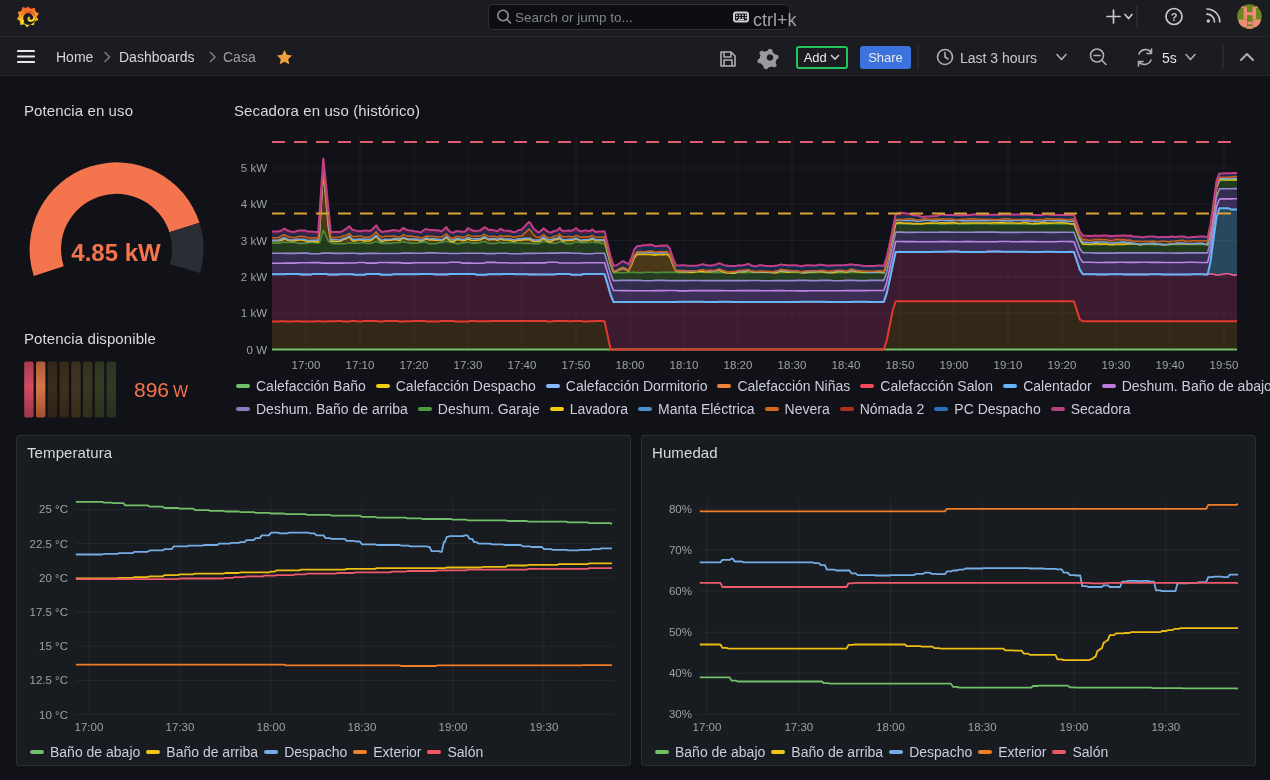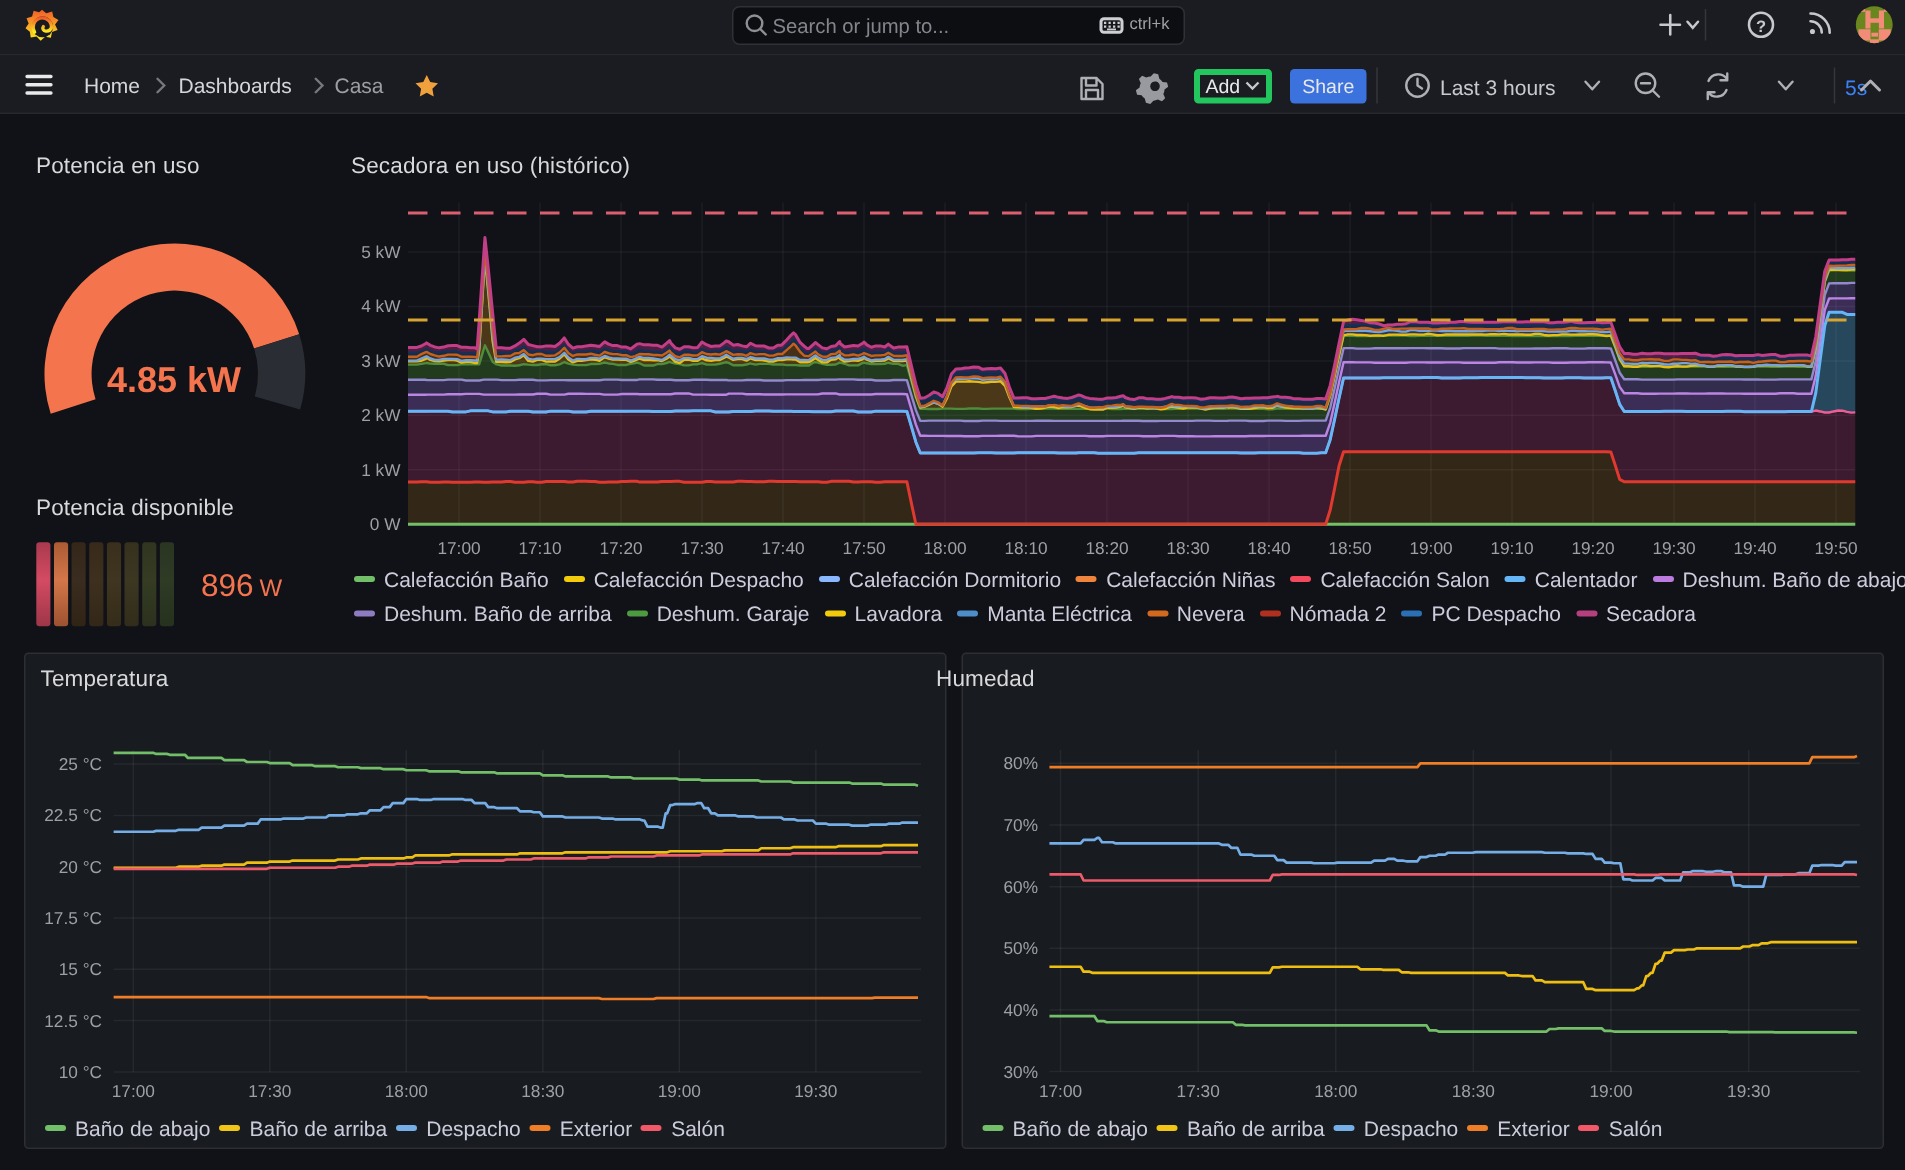--- a/index.html
+++ b/index.html
@@ -1,55 +1,55 @@
 <!DOCTYPE html>
 <html><head><meta charset="utf-8">
 <style>
 * { margin:0; padding:0; box-sizing:border-box; }
 html,body { width:1270px; height:780px; background:#111217; font-family:"Liberation Sans",sans-serif; overflow:hidden; }
 .abs { position:absolute; }
 #nav { position:absolute; left:0; top:0; width:1270px; height:37px; background:#1b1c21; border-bottom:1px solid #26282d; }
 #toolbar { position:absolute; left:0; top:37px; width:1270px; height:39px; background:#1b1c21; border-bottom:1px solid #26282d; }
 #search { position:absolute; left:488px; top:4px; width:302px; height:26px; background:#0d0e12; border:1px solid #2f3136; border-radius:5px;text-align:center; }
 #search .ph { position:absolute; left:26px; top:5px; font-size:13.5px; color:#83858c; }
-#kbadge { position:absolute; left:264px; top:5px; font-size:11px; color:#9fa1a6; }
+#kbadge { position:absolute; left:264px; top:5px; font-size:18px; color:#9fa1a6; }
 .crumb { position:absolute; top:49px; font-size:14px; color:#d5d6d9; font-weight:400; }
 .btn { position:absolute; top:46px; height:23px; border-radius:3px; font-size:13px; font-weight:500; color:#e8e9ea; display:flex; align-items:center; justify-content:center; }
 .ptitle { position:absolute; font-size:15px; font-weight:500; color:#d8d9da; letter-spacing:0.1px; }
 .panel { position:absolute; background:#181b1f; border:1px solid #2c2e33; border-radius:3px; }
 svg text.ax { font:11.5px "Liberation Sans",sans-serif; fill:#9da0a6; }
 .leg { position:absolute; display:flex; gap:10px; align-items:center; font-size:14px; color:#ccccdc; white-space:nowrap; }
 .leg .li { display:flex; align-items:center; gap:6px; }
 .leg i { display:inline-block; width:14px; height:4px; border-radius:2px; }
 </style></head>
 <body>
 <div id="nav"></div>
 <div id="toolbar"></div>
 <div id="search">
     <span class="ph">Search or jump to...</span>
     <span id="kbadge">ctrl+k</span>
   </div>
 <div class="crumb" style="left:56px">Home</div>
 <div class="crumb" style="left:119px">Dashboards</div>
 <div class="crumb" style="left:223px;color:#9d9ea4">Casa</div>
-<div class="btn" style="left:796px;width:52px;border:4px solid #22c55e;background:transparent">Add&nbsp;<svg width="10" height="7">
+<div class="btn" style="left:796px;width:52px;border:2px solid #22c55e;background:transparent">Add&nbsp;<svg width="10" height="7">
       <path d="M1 1 l4 4 4-4" stroke="#c7c8cc" stroke-width="1.6" fill="none"></path>
     </svg></div>
 <div class="btn" style="left:860px;width:51px;background:#3b72de">Share</div>
 <div class="crumb" style="left:960px;top:50px;color:#c9cace">Last 3 hours</div>
-<div class="crumb" style="left:1230px;top:50px;color:#3b82f6">5s</div>
+<div class="crumb" style="left:1162px;top:50px;color:#e5e5e5">5s</div>
 
 <div class="ptitle" style="left:24px;top:102px">Potencia en uso</div>
 <div class="ptitle" style="left:24px;top:330px">Potencia disponible</div>
 <div class="ptitle" style="left:234px;top:102px">Secadora en uso (histórico)</div>
 
 <div class="panel" style="left:16px;top:435px;width:615px;height:331px"></div>
 <div class="panel" style="left:641px;top:435px;width:615px;height:331px"></div>
 <div class="ptitle" style="left:27px;top:444px">Temperatura</div>
-<div class="ptitle" style="left:624px;top:444px">Humedad</div>
+<div class="ptitle" style="left:652px;top:444px">Humedad</div>
 
 <svg class="abs" style="left:0;top:0" width="1270" height="780">
 
 <defs>
 <clipPath id="mainclip">
         <rect x="272" y="133" width="965" height="218"></rect>
       </clipPath>
 <clipPath id="tclip">
         <rect x="75.6" y="498" width="540" height="218"></rect>
       </clipPath>

